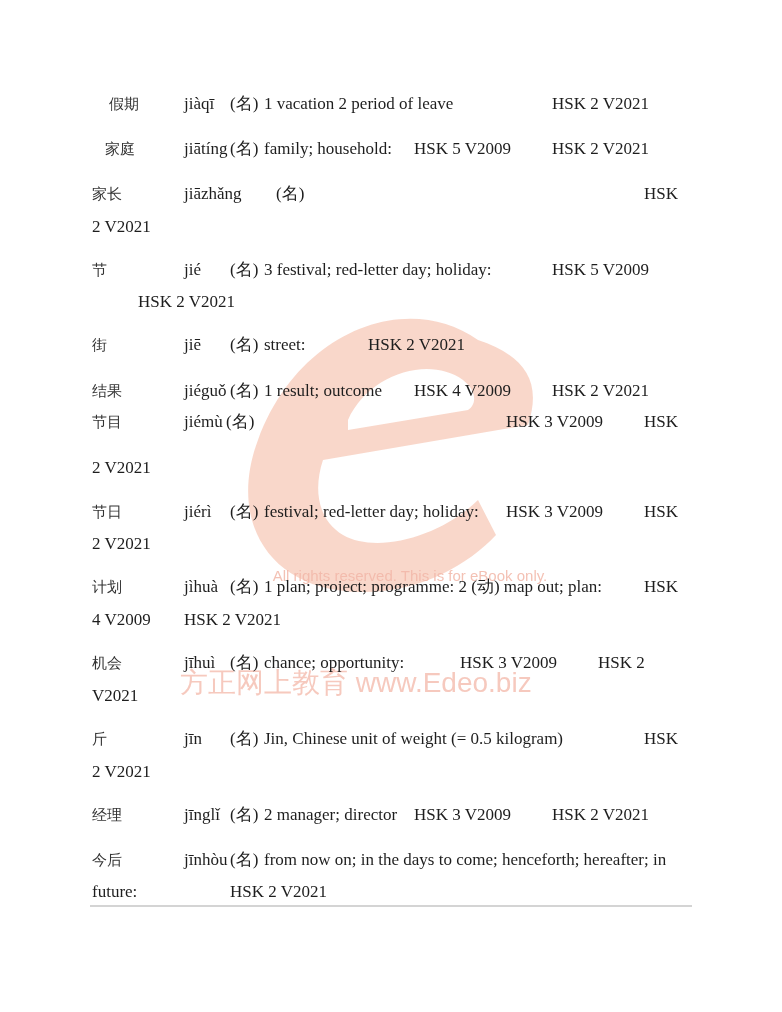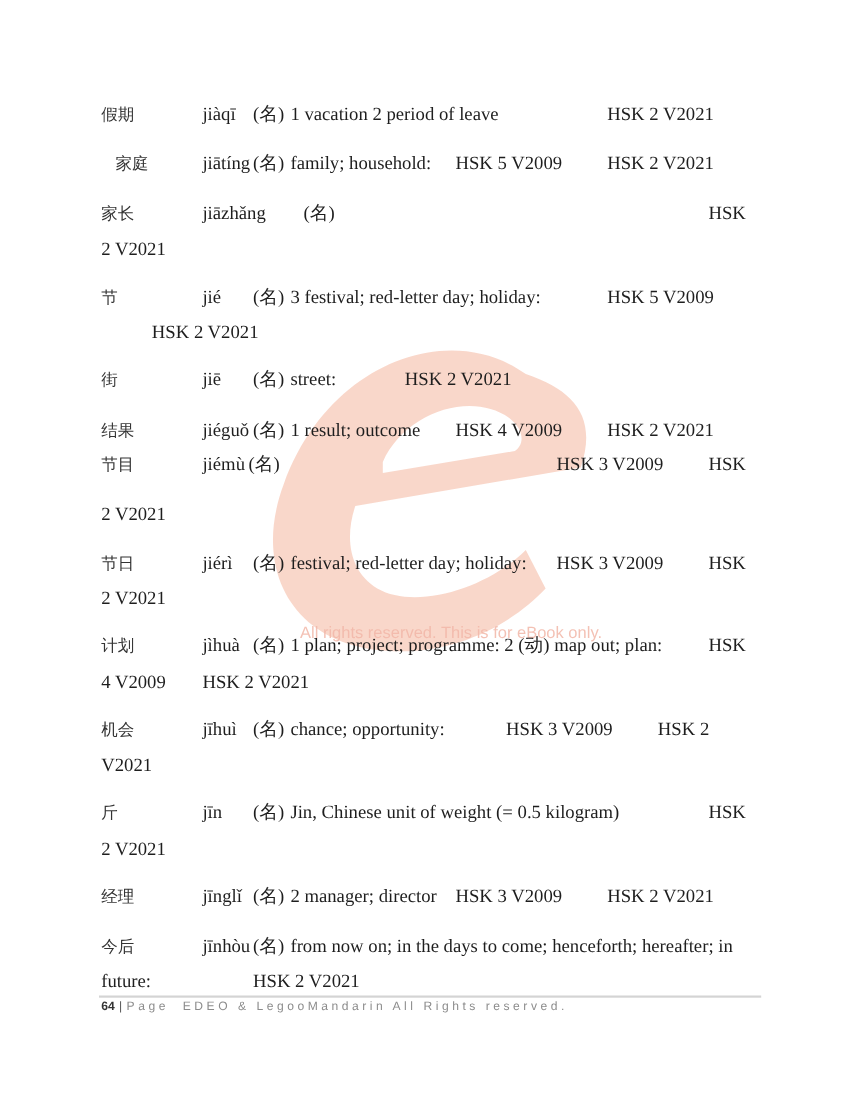--- a/index.html
+++ b/index.html
@@ -51,23 +51,27 @@
 <body>
 
 <div class="page">
 
   <svg class="wm wm-e" viewBox="0 0 330 300">
     <path d="M250,40 C180,-10 70,30 30,140 C0,220 40,290 130,292 C190,294 240,265 268,235 L250,200 C215,235 150,255 115,235 C90,220 85,190 95,160 L300,125 C315,80 295,55 250,40 Z M120,120 C140,75 200,55 235,80 C250,92 248,105 240,110 L120,130 Z" fill="#f7c9b8" opacity="0.75"></path>
   </svg>
   <div class="wm wm-text1">
     <div>All rights reserved. This is for eBook only.</div>
   </div>
+  <div class="wm wm-text3">
+    <span>方正网上教育</span>
+    <span>www.Edeo.biz</span>
+  </div>
 
   <div class="line" style="left:92px;top:94px;width:600px;height:20px;">
-    <span class="seg hz" style="left:0">假期</span>
+    <span class="seg hz" style="left:17px">假期</span>
     <span class="seg" style="left:92px">jiàqī</span>
     <span class="seg" style="left:138px">(名)</span>
     <span class="seg" style="left:172px">1 vacation 2 period of leave</span>
     <span class="seg" style="left:460px">HSK 2 V2021</span>
   </div>
 
   <div class="line" style="left:92px;top:139px;width:600px;height:20px;">
     <span class="seg hz" style="left:13px">家庭</span>
     <span class="seg" style="left:92px">jiātíng</span>
     <span class="seg" style="left:138px">(名)</span>
@@ -174,17 +178,14 @@
     <span class="seg" style="left:92px">jīnhòu</span>
     <span class="seg" style="left:138px">(名)</span>
     <span class="seg" style="left:172px">from now on; in the days to come; henceforth; hereafter; in</span>
   </div>
   <div class="line" style="left:92px;top:882px;width:600px;height:20px;">
     <span class="seg" style="left:0">future:</span>
     <span class="seg" style="left:138px">HSK 2 V2021</span>
   </div>
 
   <div class="footer-rule"></div>
-  <div class="footer">
-    <span class="num">64</span><span class="bar">|</span><span>Page</span>&nbsp;&nbsp;<span>EDEO &amp; LegooMandarin  All Rights reserved.</span>
-  </div>
 
 </div>
 
 </body></html>

